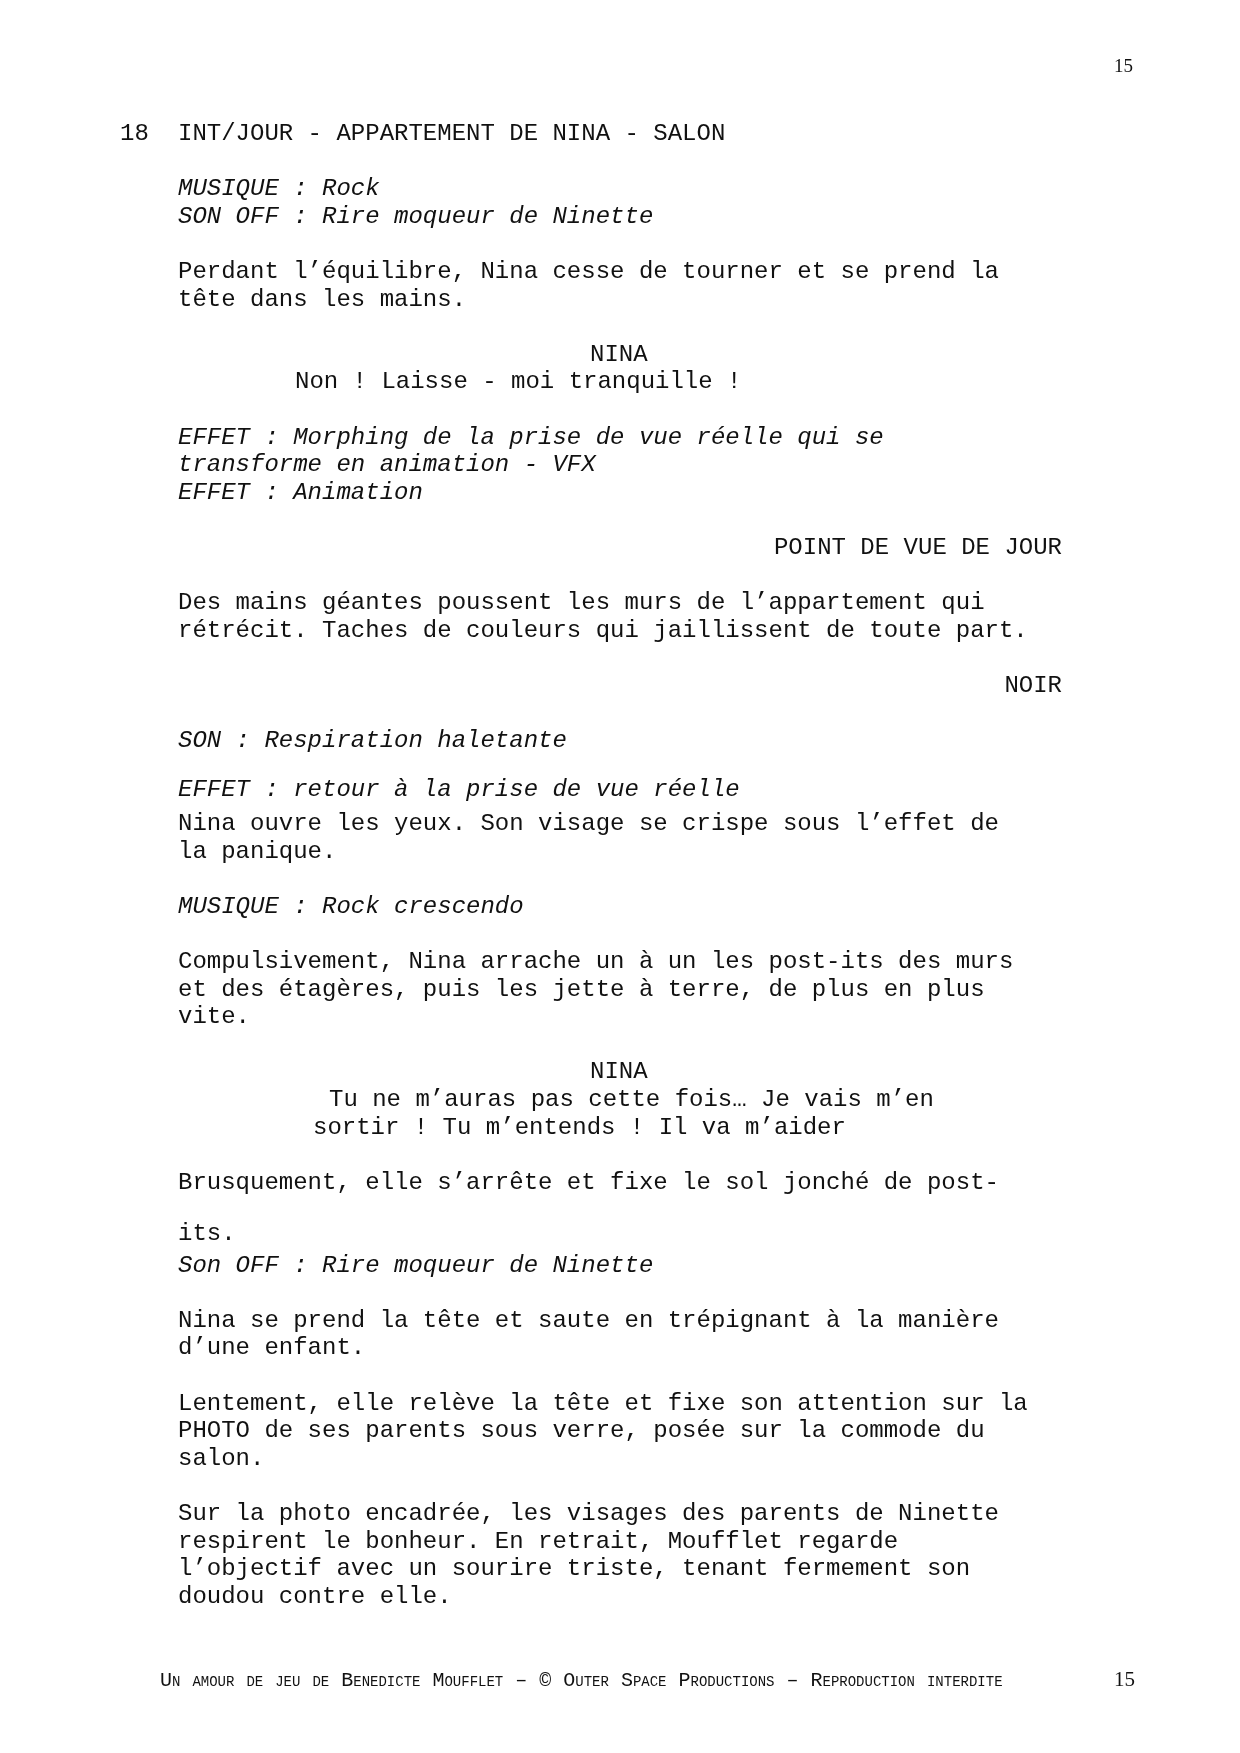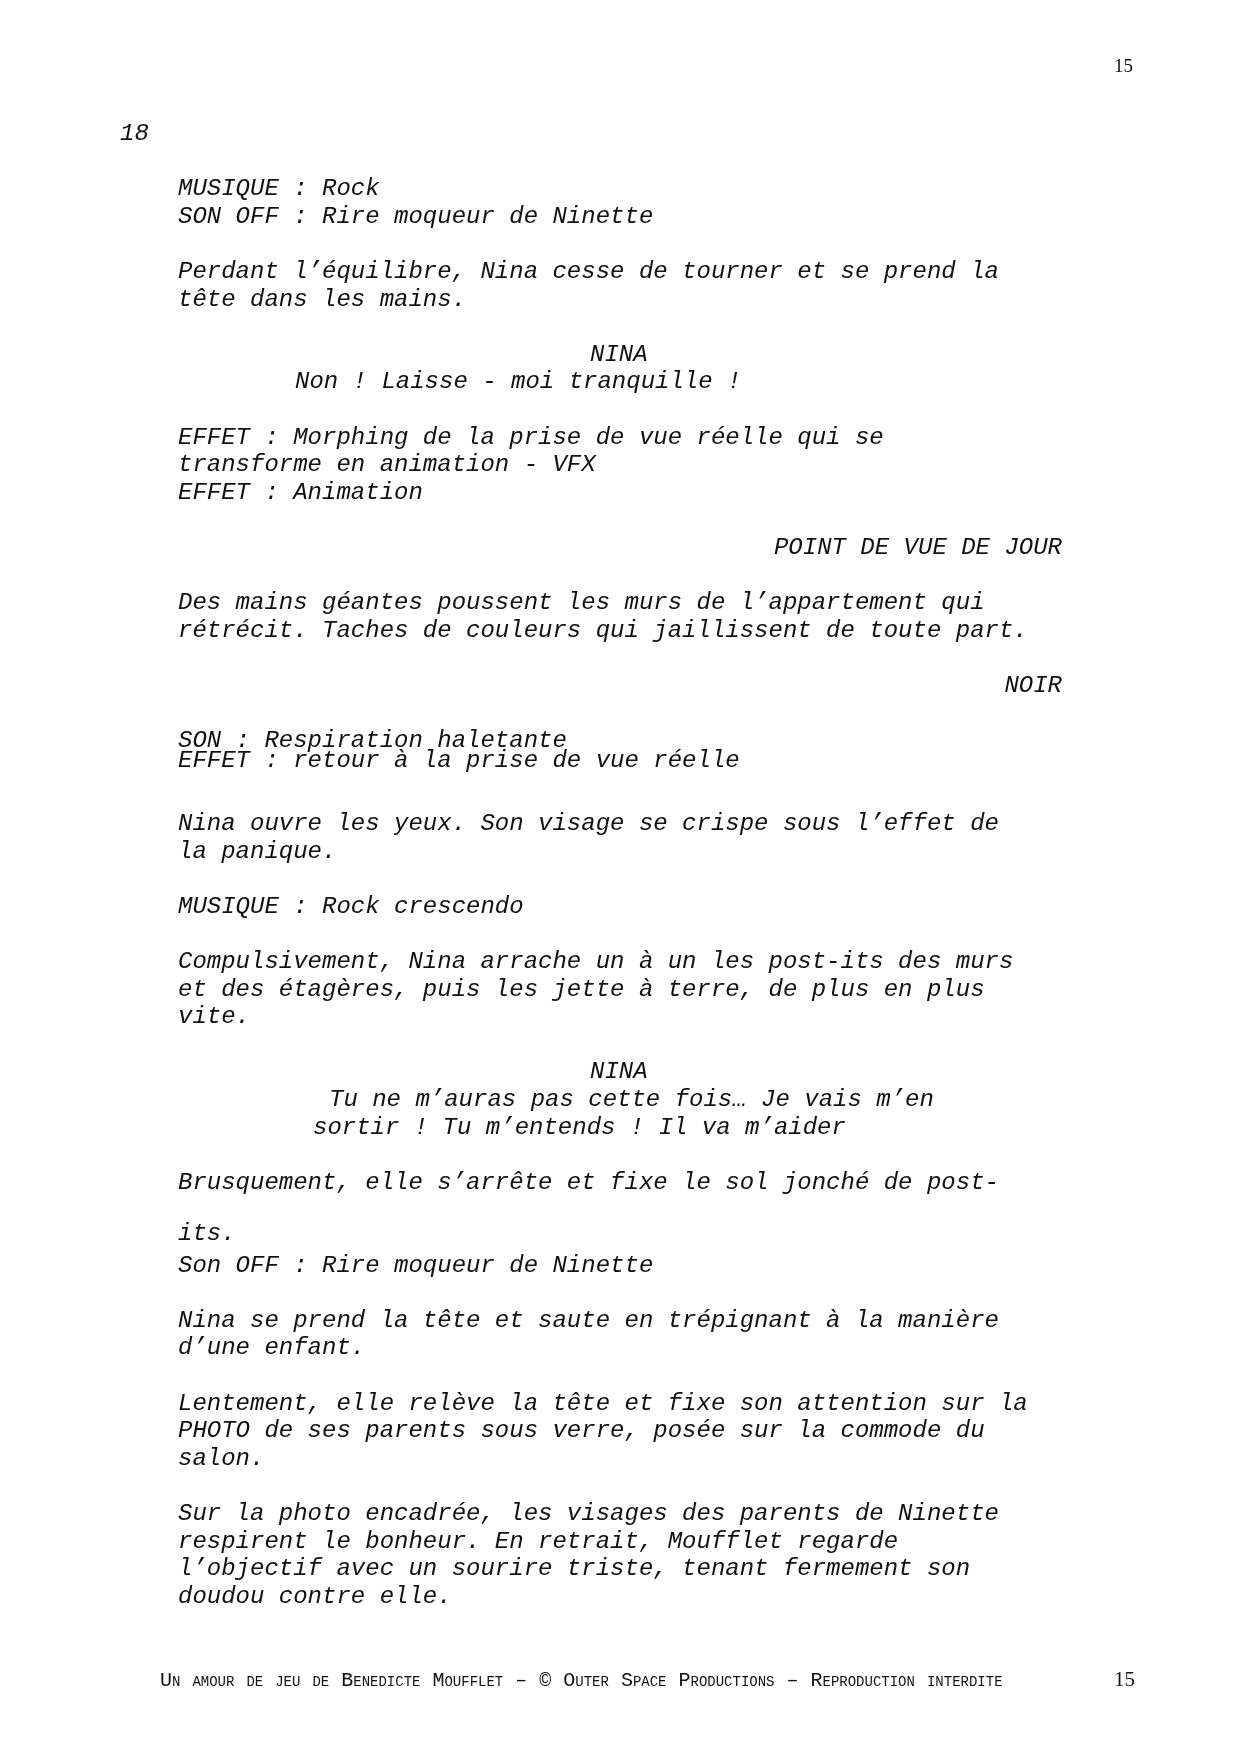--- a/index.html
+++ b/index.html
@@ -1,53 +1,54 @@
 <!DOCTYPE html>
 <html><head>
 <meta charset="utf-8">
 <style>
   html, body { margin: 0; padding: 0; background: #ffffff; }
   body { width: 1240px; height: 1753px; position: relative; overflow: hidden; color: #111111; }
   .page { position: absolute; left: 0; top: 0; width: 1240px; height: 1753px; background: #ffffff; }
-  .mono { font-family: "Liberation Mono", "DejaVu Sans Mono", monospace; font-size: 24px; line-height: 27.6px; white-space: pre; font-style: italic; }
+  .mono { font-family: "Liberation Mono", "DejaVu Sans Mono", monospace; font-size: 24px; line-height: 27.6px; white-space: pre; }
   .line { position: absolute; height: 27.6px; }
   .it { font-style: italic; }
   .pagenum-top { position: absolute; left: 1114px; top: 56px; font-family: "Liberation Serif", "DejaVu Serif", serif; font-size: 19px; line-height: 20px; }
   .scene-num { position: absolute; left: 120px; }
   .col-action { left: 178px; }
   .col-char { left: 590px; }
   .trans { right: 178px; text-align: right; }
   .footer { position: absolute; left: 160px; top: 1671px; font-family: "Liberation Mono", "DejaVu Sans Mono", monospace; font-size: 20px; line-height: 20px; font-variant: small-caps; white-space: pre; letter-spacing: 0px; }
   .footer-num { position: absolute; left: 1114px; top: 1668px; font-family: "Liberation Serif", "DejaVu Serif", serif; font-size: 21px; line-height: 22px; }
 </style>
 </head>
 <body>
 
 <div class="page">
 
   <div class="pagenum-top">15</div>
 
   <div class="mono line scene-num" style="top:120px;">18</div>
+  <div class="mono line col-action" style="top:120px;">INT/JOUR - APPARTEMENT DE NINA - SALON</div>
 
   <div id="script-body">
       <div class="mono line col-action it" style="top: 175.2px; left: 178px;">MUSIQUE : Rock</div>
       <div class="mono line col-action it" style="top: 202.8px; left: 178px;">SON OFF : Rire moqueur de Ninette</div>
       <div class="mono line col-action" style="top: 258px; left: 178px;">Perdant l’équilibre, Nina cesse de tourner et se prend la</div>
       <div class="mono line col-action" style="top: 285.6px; left: 178px;">tête dans les mains.</div>
       <div class="mono line col-char" style="top: 340.8px; left: 590px;">NINA</div>
       <div class="mono line " style="top: 368.4px; left: 295px;">Non ! Laisse - moi tranquille !</div>
       <div class="mono line col-action it" style="top: 423.6px; left: 178px;">EFFET : Morphing de la prise de vue réelle qui se</div>
       <div class="mono line col-action it" style="top: 451.2px; left: 178px;">transforme en animation - VFX</div>
       <div class="mono line col-action it" style="top: 478.8px; left: 178px;">EFFET : Animation</div>
       <div class="mono line trans" style="top: 534px; right: 178px;">POINT DE VUE DE JOUR</div>
       <div class="mono line col-action" style="top: 589.2px; left: 178px;">Des mains géantes poussent les murs de l’appartement qui</div>
       <div class="mono line col-action" style="top: 616.8px; left: 178px;">rétrécit. Taches de couleurs qui jaillissent de toute part.</div>
       <div class="mono line trans" style="top: 672px; right: 178px;">NOIR</div>
       <div class="mono line col-action it" style="top: 727.2px; left: 178px;">SON : Respiration haletante</div>
-      <div class="mono line col-action it" style="top: 747px; left: 178px;">EFFET : retour à la prise de vue réelle</div>
+      <div class="mono line col-action it" style="top: 776px; left: 178px;">EFFET : retour à la prise de vue réelle</div>
       <div class="mono line col-action" style="top: 810px; left: 178px;">Nina ouvre les yeux. Son visage se crispe sous l’effet de</div>
       <div class="mono line col-action" style="top: 837.6px; left: 178px;">la panique.</div>
       <div class="mono line col-action it" style="top: 892.8px; left: 178px;">MUSIQUE : Rock crescendo</div>
       <div class="mono line col-action" style="top: 948px; left: 178px;">Compulsivement, Nina arrache un à un les post-its des murs</div>
       <div class="mono line col-action" style="top: 975.6px; left: 178px;">et des étagères, puis les jette à terre, de plus en plus</div>
       <div class="mono line col-action" style="top: 1003.2px; left: 178px;">vite.</div>
       <div class="mono line col-char" style="top: 1058.4px; left: 590px;">NINA</div>
       <div class="mono line " style="top: 1086px; left: 313px; margin-left: 16px;">Tu ne m’auras pas cette fois… Je vais m’en</div>
       <div class="mono line " style="top: 1113.6px; left: 313px;">sortir ! Tu m’entends ! Il va m’aider</div>
       <div class="mono line col-action" style="top: 1168.8px; left: 178px;">Brusquement, elle s’arrête et fixe le sol jonché de post-</div>

